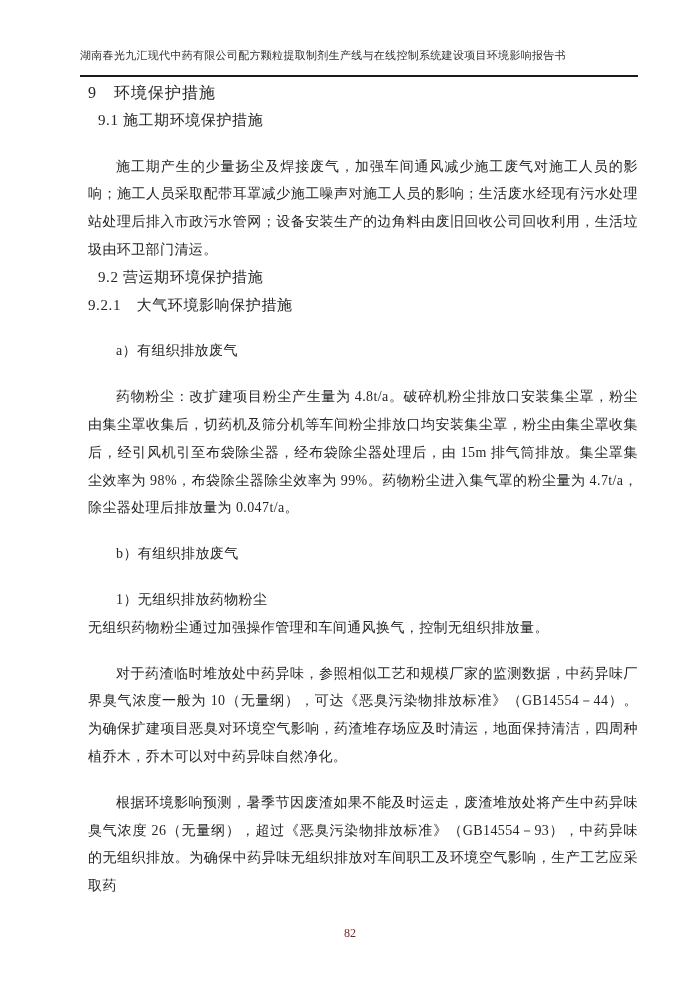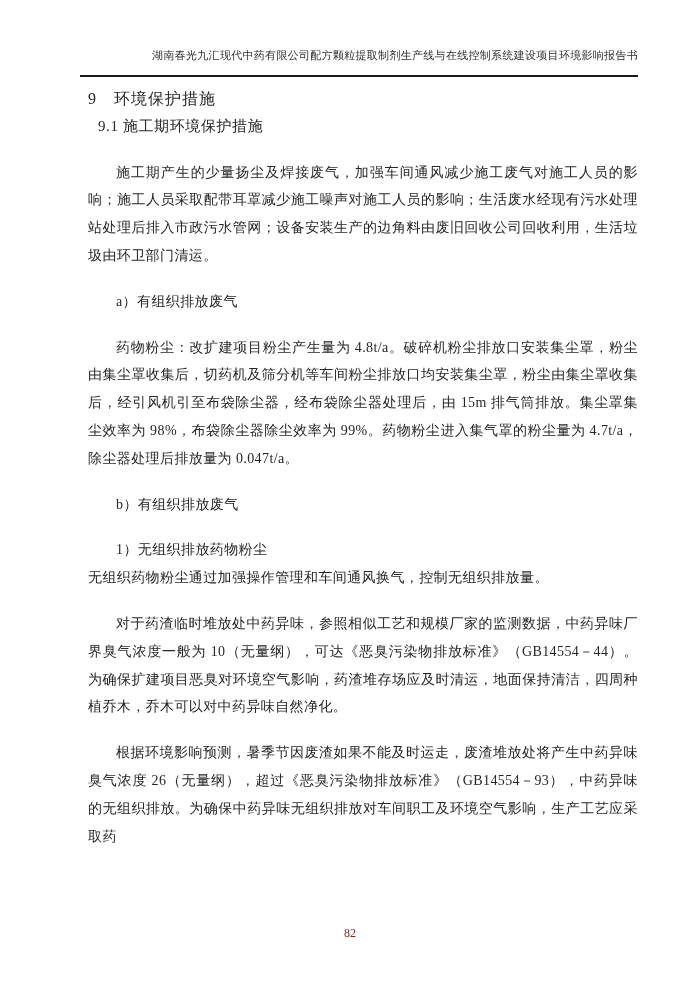--- a/index.html
+++ b/index.html
@@ -14,37 +14,36 @@
     background: #ffffff;
     font-family: "Liberation Serif", "DejaVu Serif", serif;
     color: #262626;
     overflow: hidden;
   }
   .header-title {
     position: absolute;
     top: 48px;
     left: 80px;
     width: 558px;
-    text-align: right;
     font-size: 11px;
     letter-spacing: 0.3px;
     color: #2e2e2e;
     white-space: nowrap;
   }
   .header-rule {
     position: absolute;
     top: 75px;
     left: 80px;
     width: 558px;
     height: 2px;
     background: #1a1a1a;
   }
   .content {
     position: absolute;
-    top: 85px;
+    top: 79px;
     left: 88px;
     width: 550px;
   }
   .b {
     font-size: 14px;
     line-height: 27.8px;
     text-align: justify;
     letter-spacing: 0.4px;
     margin: 0;
   }
@@ -72,21 +71,23 @@
   <div class="header-rule"></div>
 
   <div class="content">
 
     <p class="b h1">9　环境保护措施</p>
 
     <p class="b h2">9.1 施工期环境保护措施</p>
 
     <p class="b indent">施工期产生的少量扬尘及焊接废气，加强车间通风减少施工废气对施工人员的影响；施工人员采取配带耳罩减少施工噪声对施工人员的影响；生活废水经现有污水处理站处理后排入市政污水管网；设备安装生产的边角料由废旧回收公司回收利用，生活垃圾由环卫部门清运。</p>
 
+    <p class="b h2">9.2 营运期环境保护措施</p>
 
+    <p class="b h3">9.2.1　大气环境影响保护措施</p>
 
     <p class="b indent">a）有组织排放废气</p>
 
     <p class="b indent">药物粉尘：改扩建项目粉尘产生量为 4.8t/a。破碎机粉尘排放口安装集尘罩，粉尘由集尘罩收集后，切药机及筛分机等车间粉尘排放口均安装集尘罩，粉尘由集尘罩收集后，经引风机引至布袋除尘器，经布袋除尘器处理后，由 15m 排气筒排放。集尘罩集尘效率为 98%，布袋除尘器除尘效率为 99%。药物粉尘进入集气罩的粉尘量为 4.7t/a，除尘器处理后排放量为 0.047t/a。</p>
 
 
     <p class="b indent">b）有组织排放废气</p>
 
     <p class="b indent">1）无组织排放药物粉尘</p>
 

